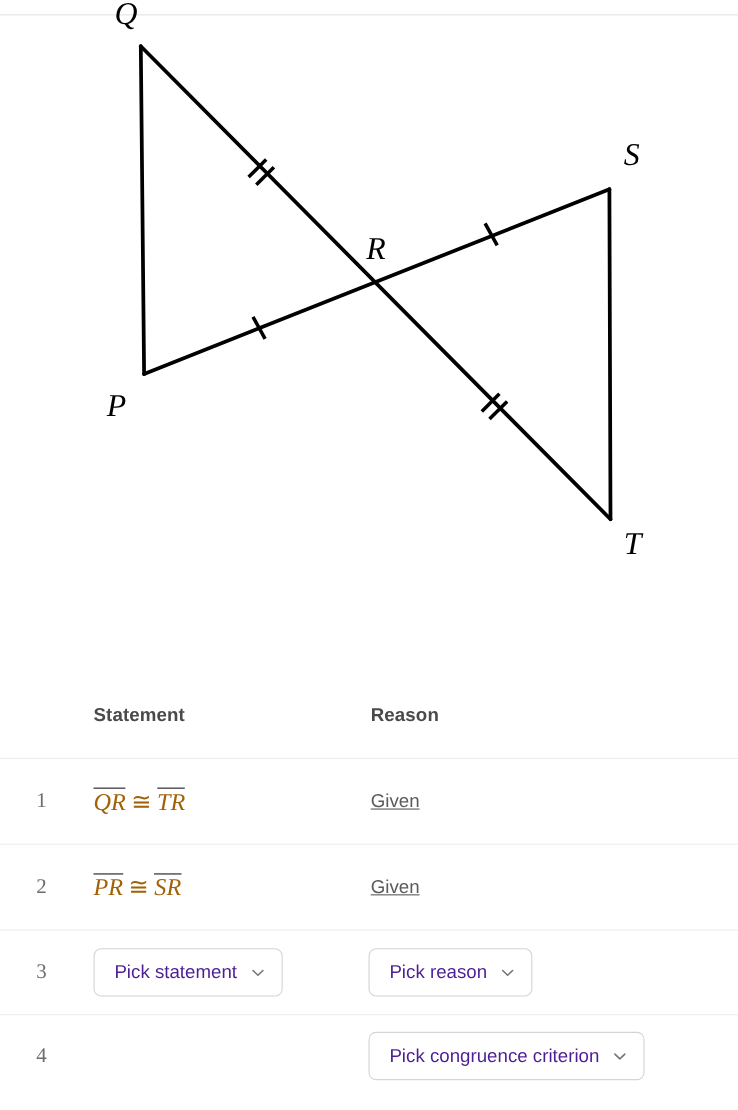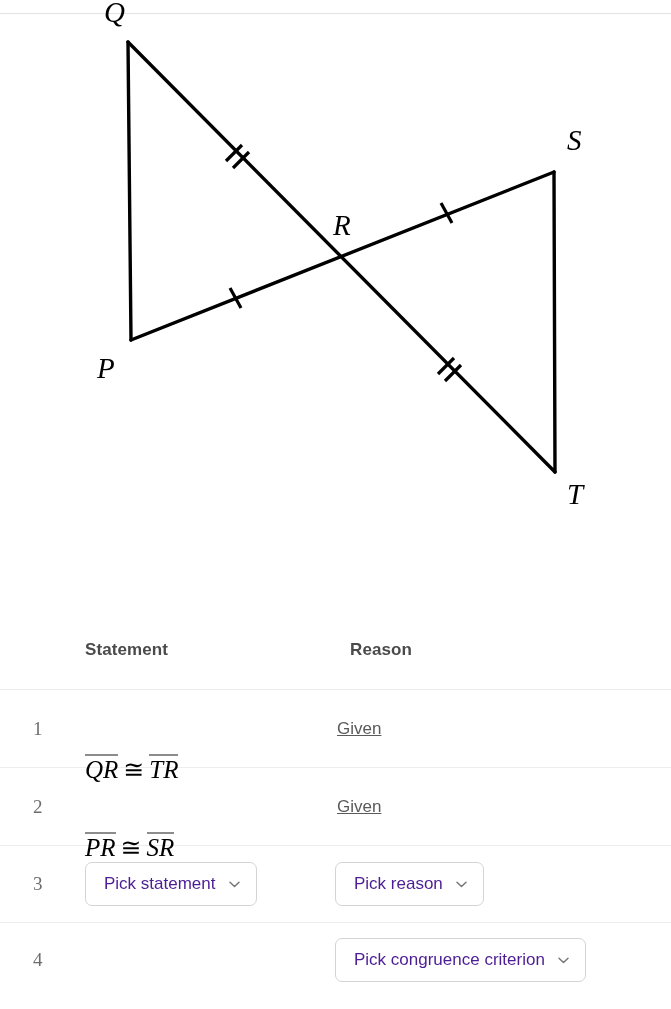--- a/index.html
+++ b/index.html
@@ -56,21 +56,21 @@
   }
   .hdr-cell {
     position: absolute;
     top: 20px;
     font-size: 17px;
     font-weight: bold;
     color: #4a4a4a;
     letter-spacing: 0.1px;
   }
   .hdr-statement { left: 85px; }
-  .hdr-reason { left: 350px; }
+  .hdr-reason { left: 337px; }
 
   .rule {
     width: 671px;
     height: 1px;
     background: #ededed;
   }
 
   .prow {
     position: relative;
   }
@@ -87,24 +87,23 @@
     color: #6d6d6d;
     font-family: "Liberation Serif", serif;
   }
 
   .stmt {
     position: absolute;
     left: 85px;
     top: 50%;
     transform: translateY(-50%);
     font-family: "Liberation Serif", serif;
-    font-size: 25px;
-    color: #000000;
+    font-size: 22px;
+    color: #a16207;
     white-space: nowrap;
-    margin-top: 40px;
   }
   .reason-txt {
     position: absolute;
     left: 337px;
     top: 50%;
     transform: translateY(-50%);
     font-size: 17px;
     color: #5a5a5a;
     text-decoration: underline;
   }

